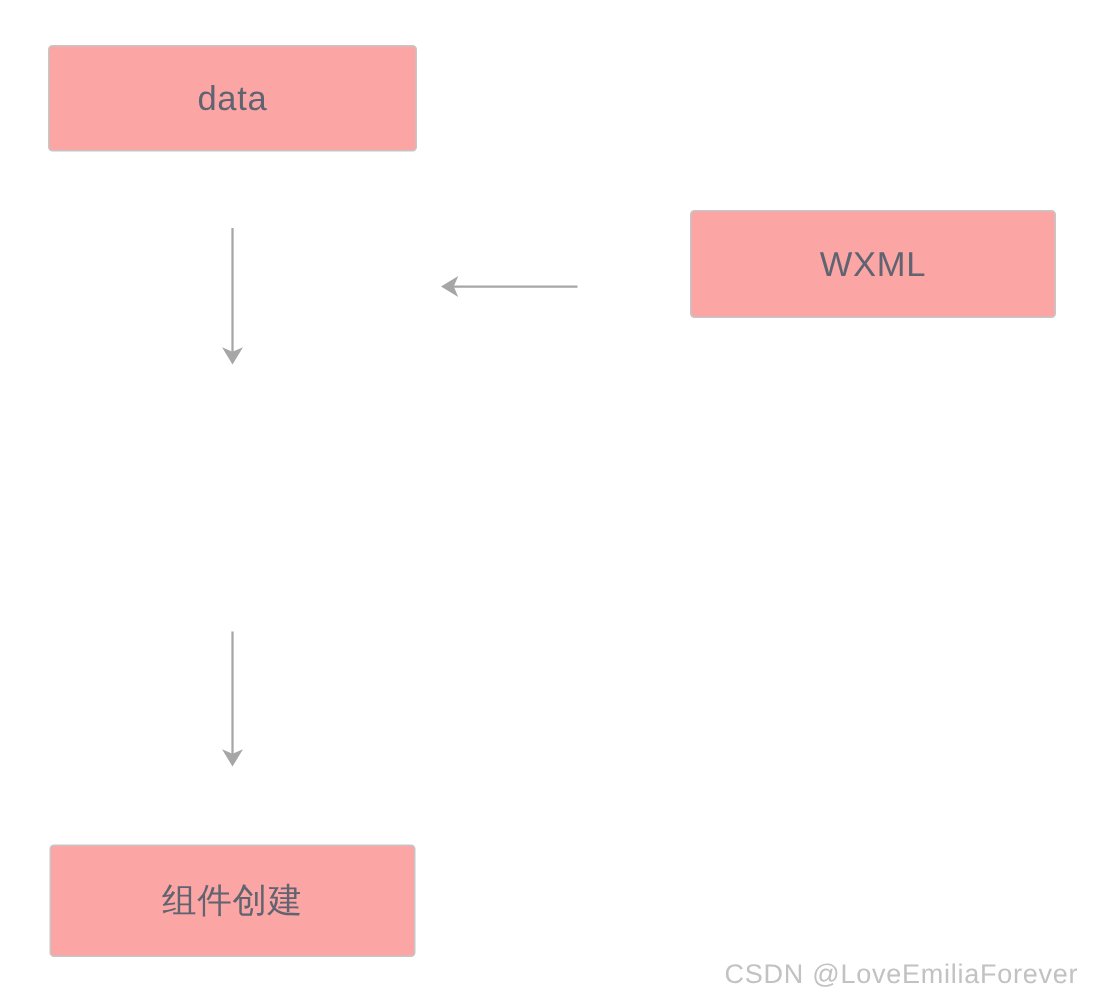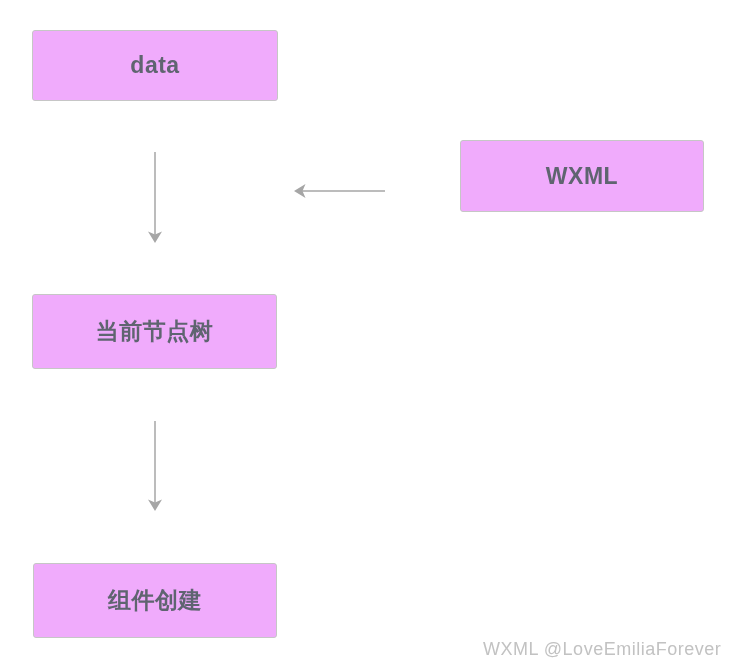--- a/index.html
+++ b/index.html
@@ -11,30 +11,29 @@
     position: relative;
     width: 731px;
     height: 666px;
     background: #ffffff;
     font-family: "Liberation Sans", "DejaVu Sans", sans-serif;
     overflow: hidden;
   }
   .node {
     position: absolute;
     box-sizing: border-box;
-    background: #f0abfc;
+    background: #fca5a5;
     border: 1px solid #c6c6c6;
     border-radius: 3px;
     display: flex;
     align-items: center;
     justify-content: center;
     color: #5f6470;
     font-size: 23px;
     letter-spacing: 0.5px;
-    font-weight: bold;
   }
   #node-data            { left: 32px;  top: 30px;  width: 246px; height: 71px; }
   #node-wxml            { left: 460px; top: 140px; width: 244px; height: 72px; }
   #node-node-tree       { left: 32px;  top: 294px; width: 245px; height: 75px; }
   #node-component-create{ left: 33px;  top: 563px; width: 244px; height: 75px; }
   #edges {
     position: absolute;
     left: 0;
     top: 0;
     width: 731px;
@@ -84,23 +83,20 @@
   </svg>
 
   <div class="node" id="node-data">
     <span>data</span>
   </div>
 
   <div class="node" id="node-wxml">
     <span>WXML</span>
   </div>
 
-  <div class="node" id="node-node-tree">
-    <span>当前节点树</span>
-  </div>
 
   <div class="node" id="node-component-create">
     <span>组件创建</span>
   </div>
 
-  <div id="watermark">WXML @LoveEmiliaForever</div>
+  <div id="watermark">CSDN @LoveEmiliaForever</div>
 
 </div>
 
 </body></html>

